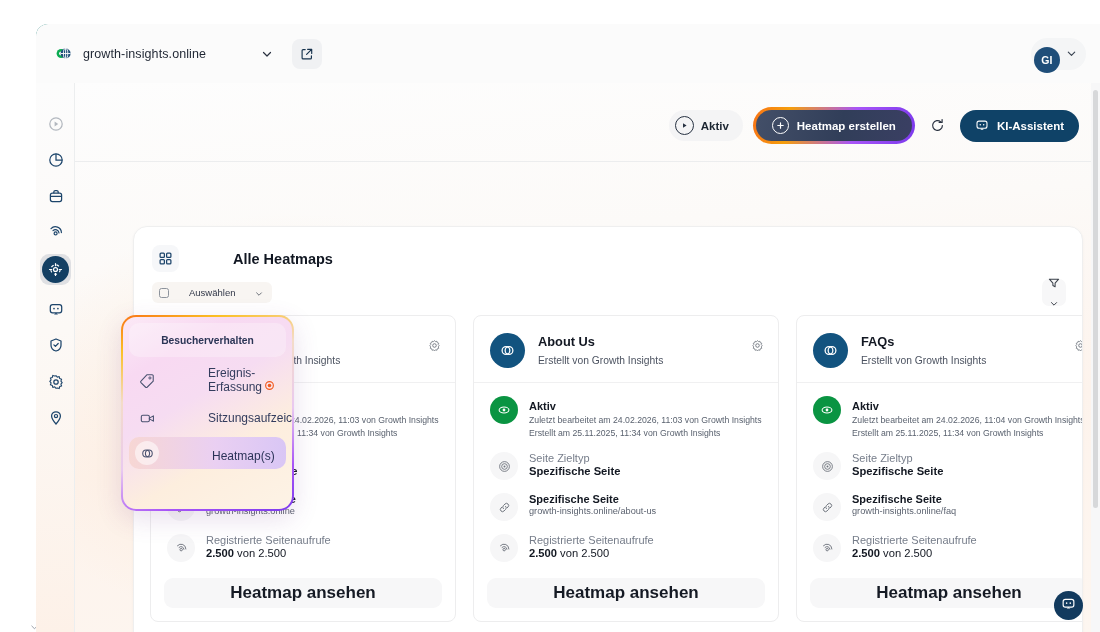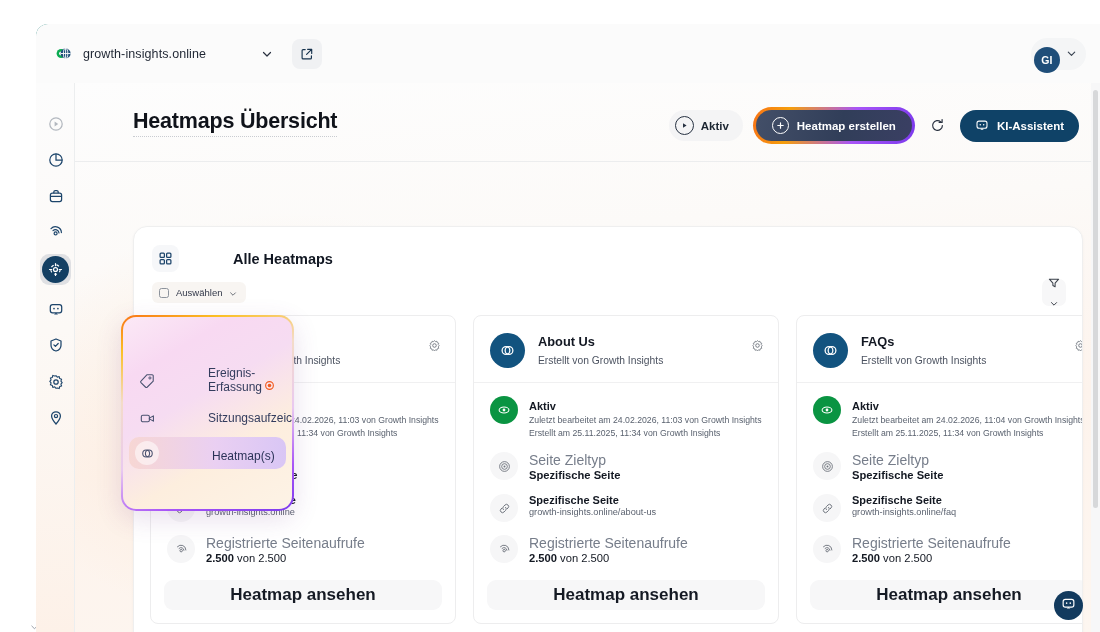--- a/index.html
+++ b/index.html
@@ -129,21 +129,21 @@
     background:#fff; border-radius:14px; border:1px solid #efefef;
     box-shadow: 0 1px 3px rgba(16,24,40,.04);
     z-index:2; overflow:hidden;
   }
   .panel-head { position:relative; height:74px; }
   .panel-title-row { position:absolute; left:18px; top:18px; display:flex; align-items:center; gap:14px; }
   .grid-ico-bg { width:27px;height:27px;border-radius:8px;background:#f6f7f9;display:flex;align-items:center;justify-content:center;}
   .panel-title { font-size:14.5px; font-weight:bold; color:#111722;margin-left:40px; }
   .select-chip {
     position:absolute; left:18px; top:55px; height:21px;
-    display:flex; align-items:center; gap:7px; padding:0 9px 0 7px;
+    display:flex; align-items:center; gap:20px; padding:0 9px 0 7px;
     border-radius:6px; background:rgba(246,242,238,.75); cursor:pointer;
   }
   .select-box { width:10px;height:10px;border:1.2px solid #8d939c;border-radius:2.5px;}
   .select-chip .lbl { font-size:9.5px; color:#33394a; }
   .filter-btn {
     position:absolute; right:16px; top:52px; width:24px; height:27px;
     background:#f7f7f8; border-radius:7px; display:flex; flex-direction:column;
     align-items:center; justify-content:center; gap:0px; cursor:pointer;
   }
 
@@ -166,21 +166,21 @@
   .gear { position:absolute; right:14px; top:22px; cursor:pointer; }
   .hcard-body { border-top:1px solid #f0f0f1; padding:13px 16px 10px 16px; }
   .row { display:flex; gap:11px; align-items:flex-start; margin-bottom:13px; }
   .row:last-child { margin-bottom: 6px; }
   .ibadge {
     width:28px;height:28px;border-radius:50%;background:#f6f6f7;flex:0 0 auto;
     display:flex;align-items:center;justify-content:center;
   }
   .ibadge.green { background:#0a9442; }
   .r-title { font-size:11px; font-weight:bold; color:#131822; }
-  .r-label { font-size:14px; color:#767d8a; }
+  .r-label { font-size:11px; color:#767d8a; }
   .r-value { font-size:11.2px; font-weight:bold; color:#131822; margin-top:1px; }
   .r-line { font-size:8.7px; color:#5a626f; line-height:1.45; }
   .r-sub { font-size:9.2px; color:#5c6370; margin-top:1px; }
   .r-value span.norm { font-weight:normal; }
   .hcard-foot { padding:0 13px 13px 13px; }
   .view-btn {
     height:30px; border-radius:9px; background:#f7f7f8;
     display:flex;align-items:center;justify-content:center;
     font-size:17px; font-weight:bold; color:#151a24; cursor:pointer;
   }
@@ -337,21 +337,20 @@
           <div class="rail-item" style="top:319px;">
             <svg width="16" height="16" viewBox="0 0 16 16">
                 <path d="M8 1.8c2.5 0 4.4 1.9 4.4 4.3 0 3.2-4.4 7.9-4.4 7.9S3.6 9.3 3.6 6.1C3.6 3.7 5.5 1.8 8 1.8z" fill="none" stroke="#1d456b" stroke-width="1.25"></path>
                 <circle cx="8" cy="6.1" r="1.6" fill="none" stroke="#1d456b" stroke-width="1.2"></circle>
               </svg>
           </div>
         </div>
       </div>
 
       <div class="topbar">
-        <div class="page-title">Heatmaps Übersicht</div>
         <div class="top-actions">
 
           <div class="btn-ghost">
             <span class="circ">
               <svg width="9" height="9" viewBox="0 0 9 9">
                   <path d="M3 2.2 6.6 4.5 3 6.8z" fill="#273242"></path>
                 </svg>
             </span>
             <span>Aktiv</span>
           </div>
@@ -657,20 +656,21 @@
             <div class="hcard-foot">
               <div class="view-btn">Heatmap ansehen</div>
             </div>
           </div>
 
         </div>
       </div>
 
       <div class="menu-wrap">
         <div class="menu">
+          <div class="menu-header">Besucherverhalten</div>
 
           <div class="menu-item" style="top:47px;">
             <span class="mi-ico">
               <svg width="15" height="15" viewBox="0 0 16 16">
                   <path d="M7.3 1.9H13a1.1 1.1 0 0 1 1.1 1.1v5.7L7.6 15.2a1.1 1.1 0 0 1-1.6 0L1 10.2a1.1 1.1 0 0 1 0-1.6z" fill="none" stroke="#4a5270" stroke-width="1.15" stroke-linejoin="round"></path>
                   <circle cx="10.6" cy="5.3" r="1.15" fill="none" stroke="#4a5270" stroke-width="1.05"></circle>
                 </svg>
             </span>
             <span class="mlabel">Ereignis-Erfassung</span>
             <span class="badge-dot">

